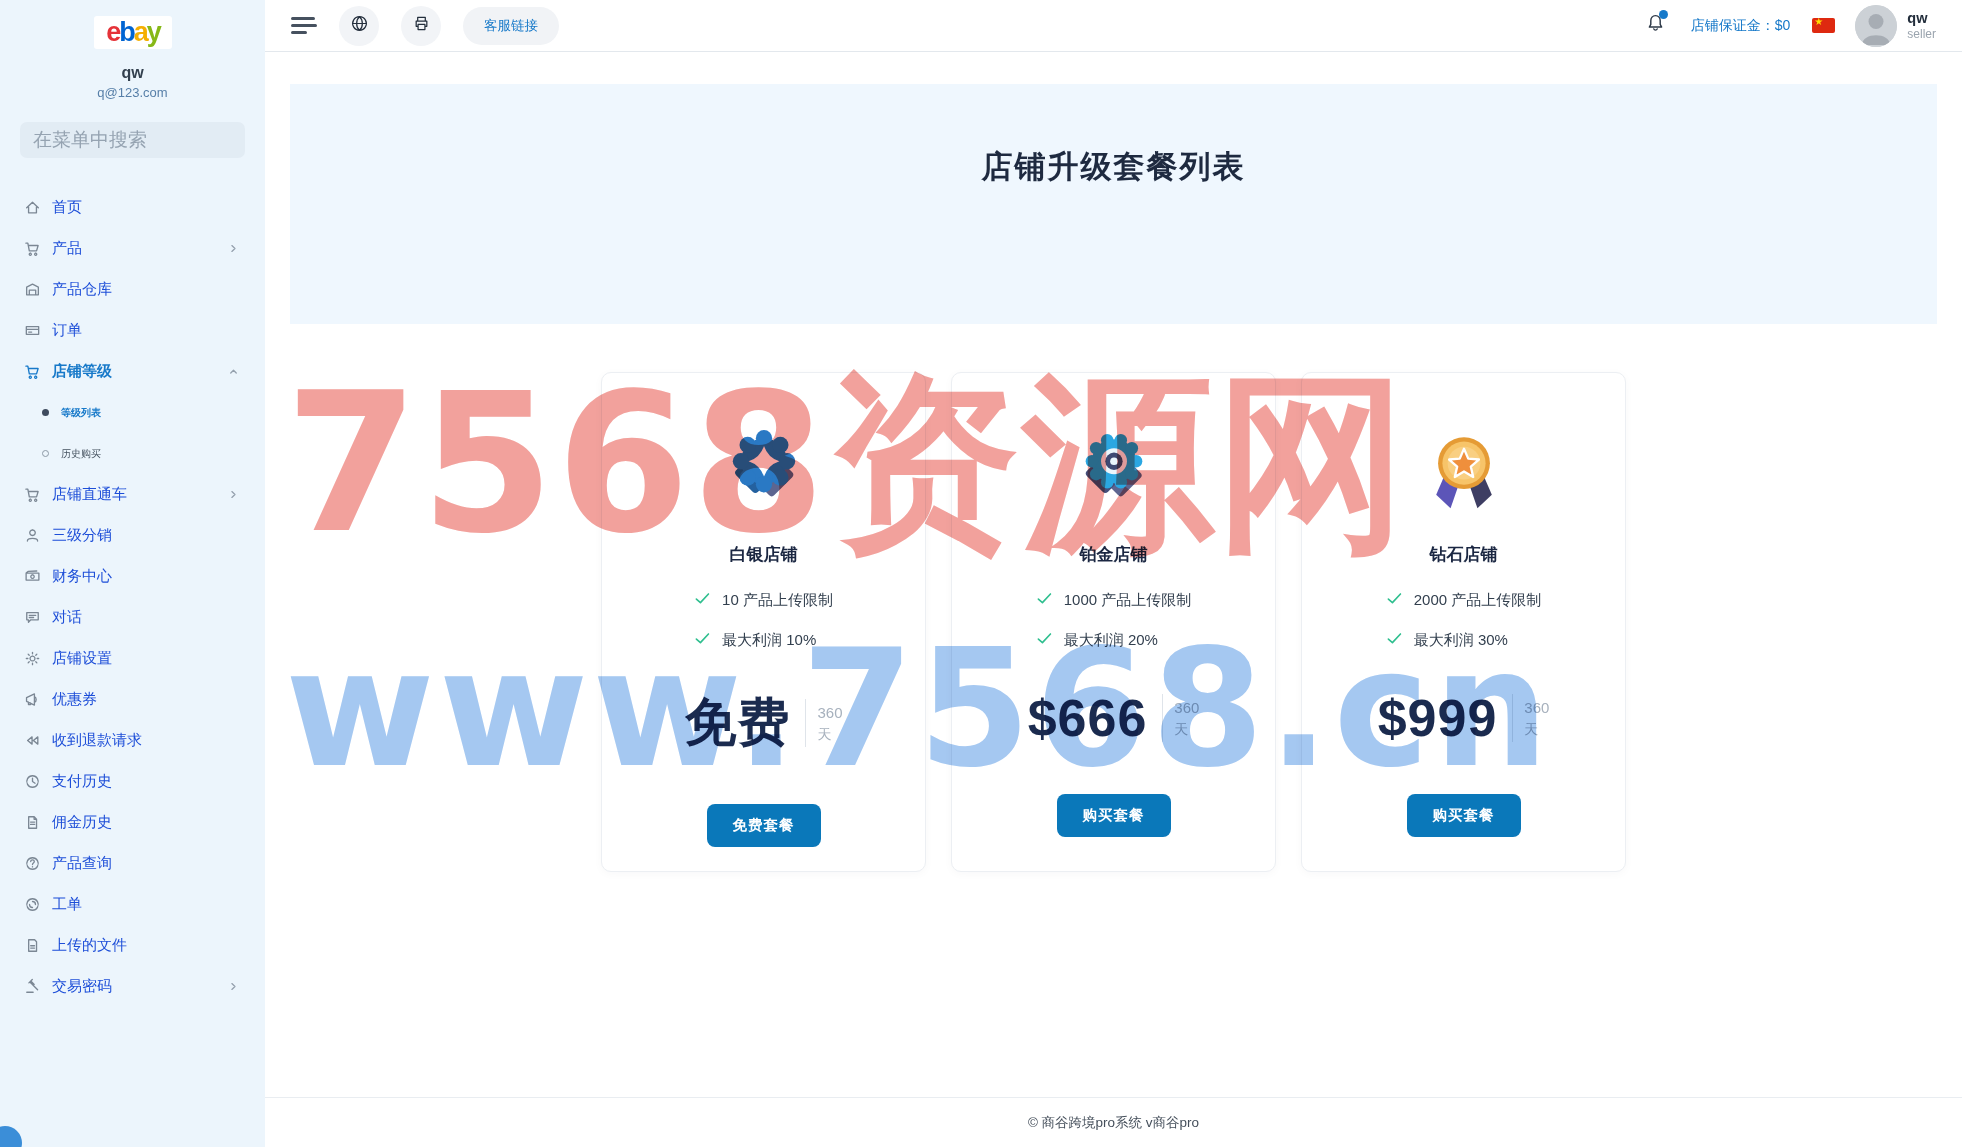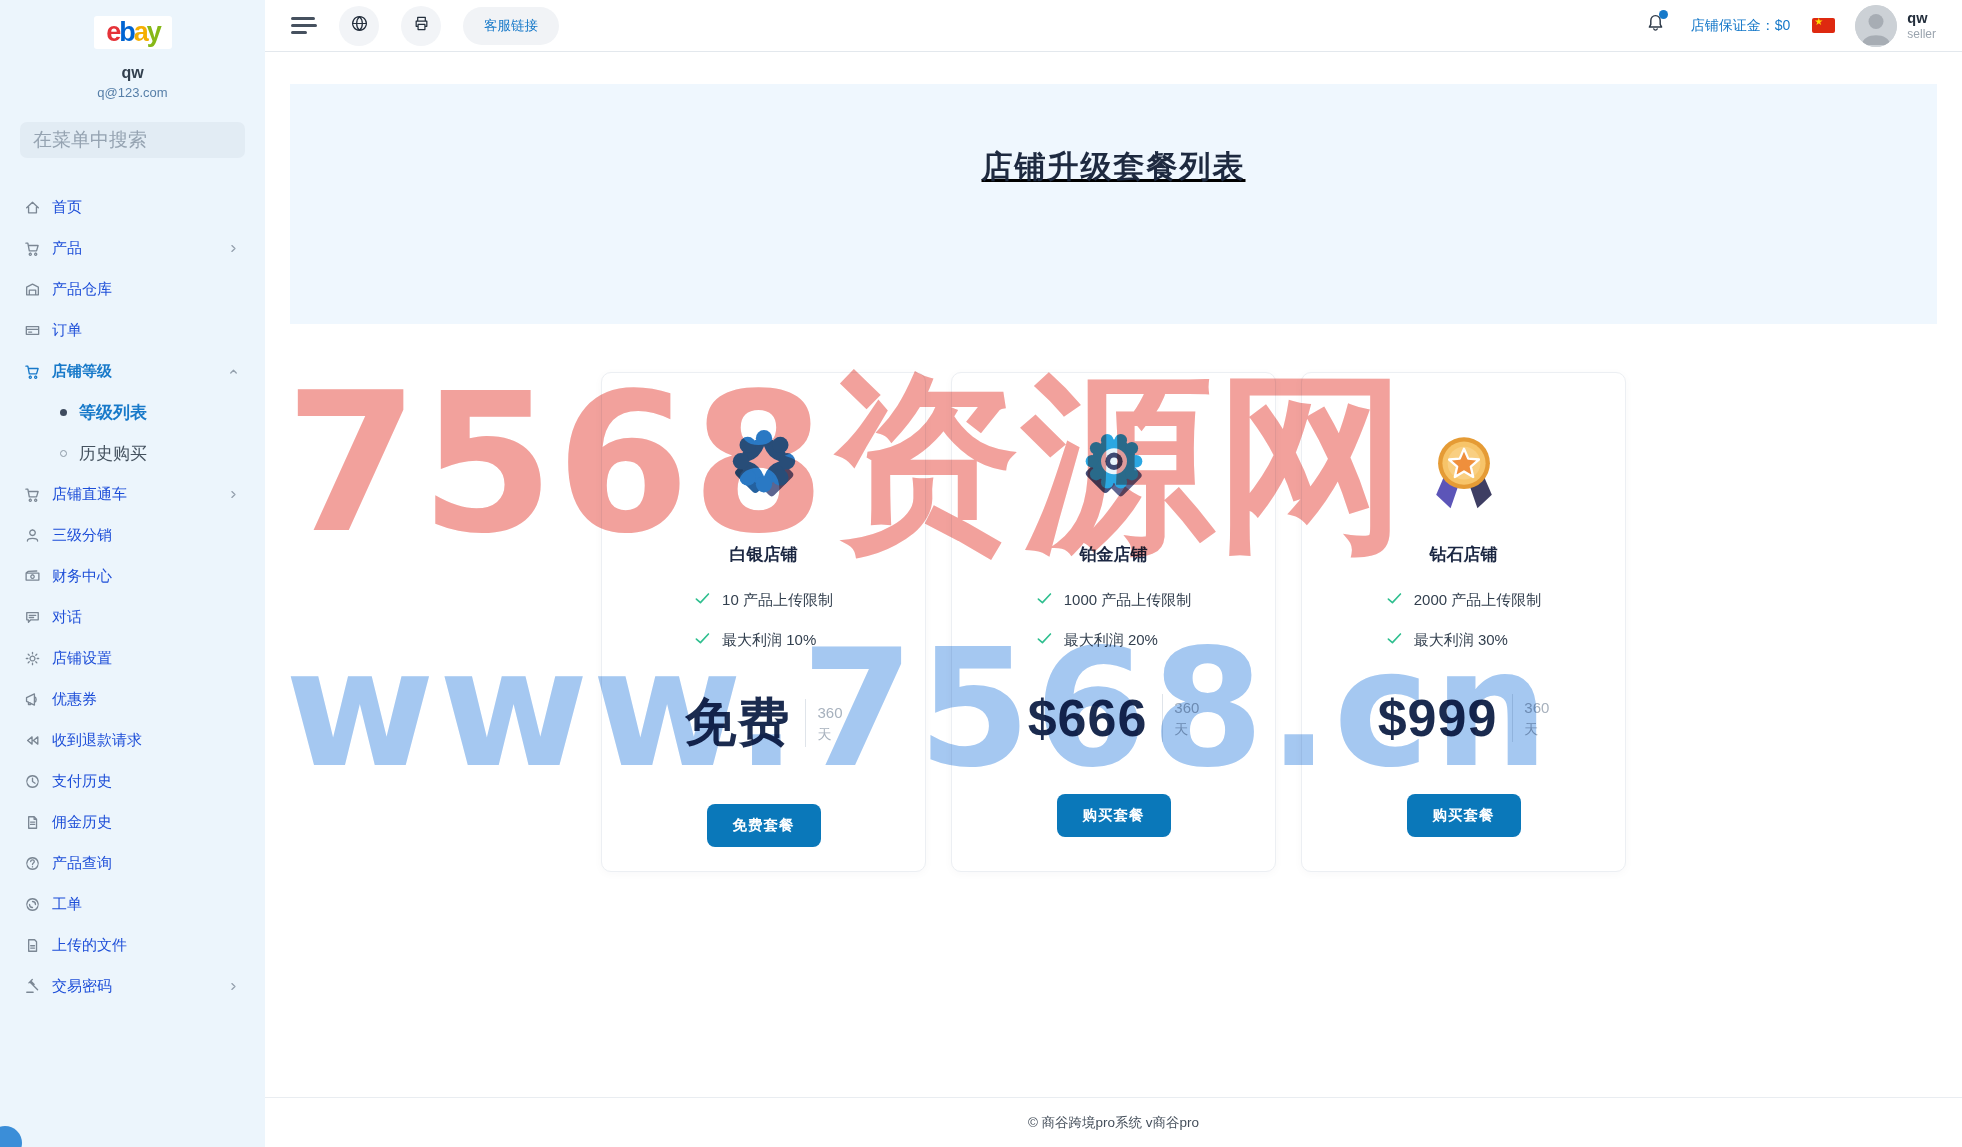--- a/index.html
+++ b/index.html
@@ -15,21 +15,21 @@
   .side-email { position:absolute; top:85px; left:0; width:100%; text-align:center; font-size:13px; color:#577fa8; }
   .menu-search { position:absolute; left:20px; top:122px; width:225px; height:36px; background:#e2ecf4; border:none;
                  border-radius:7px; padding:0 13px; font-size:19px; color:#4d7c0f; outline:none; font-family:inherit; }
   .menu-search::placeholder { color:#95a3b1; }
   .menu { position:absolute; left:0; top:187px; width:265px; }
   .menu-item { height:41px; display:flex; align-items:center; padding:0 25px 0 24px; cursor:pointer; font-size:15px; color:#1d4ed8; }
   .menu-item .mi-icon { width:17px; height:17px; margin-right:11px; display:flex; align-items:center; color:#7b8794; flex:none; }
   .menu-item .chev { margin-left:auto; color:#94a0ad; display:flex; }
   .menu-item.active { color:#1779c9; font-weight:bold; }
   .menu-item.active .mi-icon { color:#1779c9; }
-  .submenu-item { height:41px; display:flex; align-items:center; padding-left:60px; cursor:pointer; font-size:17px; color:#45525f; }
+  .submenu-item { height:41px; display:flex; align-items:center; padding-left:42px; cursor:pointer; font-size:10px; color:#45525f; }
   .submenu-item .bullet { width:7px; height:7px; border-radius:50%; margin-right:12px; flex:none; }
   .submenu-item .bullet.filled { background:#3e4b5e; }
   .submenu-item .bullet.hollow { border:1.5px solid #8d99a6; }
   .submenu-item.active { color:#1779c9; font-weight:bold; }
   .float-chat { position:absolute; left:-12px; top:1126px; width:34px; height:34px; border-radius:50%;
                 background:#3b8ed8; z-index:9; cursor:pointer; }
 
   
   .topbar { position:absolute; left:265px; top:0; width:1697px; height:52px; background:#fff;
             border-bottom:1px solid #e3e8ed; display:flex; align-items:center; padding:0 26px; z-index:4; }
@@ -46,21 +46,21 @@
   .deposit { margin-left:24px; font-size:14px; color:#1779c9; cursor:pointer; }
   .flag { position:relative; margin-left:22px; width:23px; height:15px; background:#de2910; border-radius:2px; cursor:pointer; overflow:hidden; }
   .flag i { position:absolute; left:2px; top:-2px; color:#ffde00; font-style:normal; font-size:10px; }
   .avatar { margin-left:20px; width:42px; height:42px; border-radius:50%; background:#ccd1d6; overflow:hidden; cursor:pointer; flex:none; }
   .tb-user { margin-left:10px; cursor:pointer; }
   .tb-user .name { font-size:14.5px; font-weight:bold; color:#232e3c; line-height:1.2; }
   .tb-user .role { font-size:12px; color:#9aa4ae; line-height:1.2; }
 
   
   .main { position:absolute; left:265px; top:64px; width:1697px; height:1083px; background:#fff; }
-  .hero { margin:20px 25px 10px 25px; height:240px; background:#eff7fe; text-align:center;text-decoration:underline; }
+  .hero { margin:20px 25px 10px 25px; height:240px; background:#eff7fe; text-align:center; }
   .hero h1 { padding-top:62px; font-size:31px; font-weight:bold; color:#1e2a40; letter-spacing:2px; }
   .plans { width:1025px; margin:48px auto 0 auto; display:flex; gap:25px; }
   .plan-card { width:325px; height:500px; background:#fff; border:1px solid #eceff3; border-radius:10px;
                box-shadow:0 2px 10px rgba(30,42,64,0.03); display:flex; flex-direction:column; align-items:center; padding-top:46px; }
   .plan-name { margin-top:24px; font-size:17px; font-weight:bold; color:#1b2742; }
   .plan-features { margin-top:14px; }
   .feature-row { height:40px; display:flex; align-items:center; gap:11px; font-size:15px; color:#323f4e; }
   .price-row { margin-top:28px; display:flex; align-items:center; }
   .price { font-size:52px; font-weight:bold; color:#1b2b4f; letter-spacing:1px; }
   .price-div { width:1px; height:48px; background:#dfe4ea; margin:0 11px 0 15px; }

